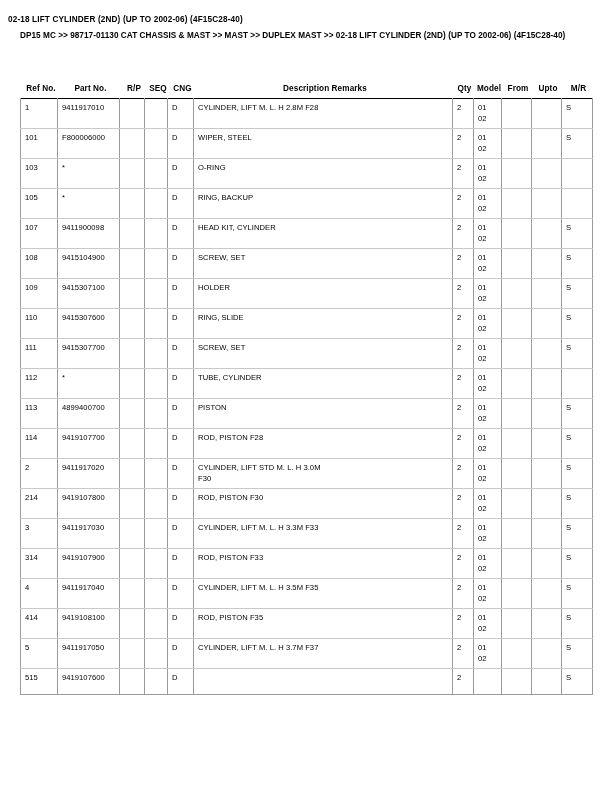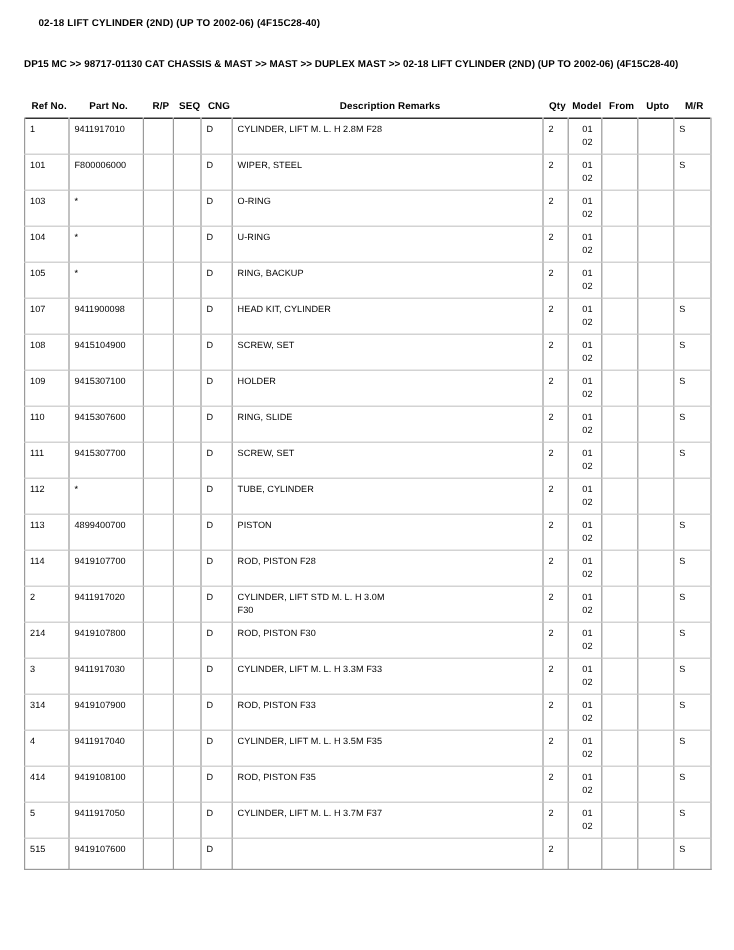--- a/index.html
+++ b/index.html
@@ -18,33 +18,33 @@
     position: relative;
     width: 612px;
     height: 792px;
     box-sizing: border-box;
     padding: 0;
     overflow: hidden;
   }
 
   .doc-title {
     position: absolute;
-    left: 32px;
+    left: 8px;
     top: 14px;
     width: 560px;
     font-size: 8.2px;
     font-weight: bold;
     line-height: 12px;
     letter-spacing: 0.15px;
   }
 
   .breadcrumb {
     position: absolute;
     left: 20px;
-    top: 47px;
+    top: 29px;
     width: 558px;
     font-size: 8.2px;
     font-weight: bold;
     line-height: 13px;
     letter-spacing: 0.05px;
   }
 
   .table-wrap {
     position: absolute;
     left: 20px;
@@ -103,21 +103,21 @@
   .c-from  { width: 30px; }
   .c-upto  { width: 30px; }
   .c-mr    { width: 31px; }
 
   .th-qty   { padding-left: 3px !important; }
   .th-model { padding-left: 3px !important; }
   .th-from  { padding-left: 3px !important; margin-left: 44px; }
   .th-upto  { padding-left: 3px !important; }
   .th-mr    { padding-left: 3px !important; }
 
-  .model-line { display: block; text-align: center; }
+  .model-line { display: block; }
   .desc-line  { display: block; }
 </style>
 </head>
 <body>
 
 <div class="page">
 
   <div class="doc-title">02-18 LIFT CYLINDER (2ND) (UP TO 2002-06) (4F15C28-40)</div>
 
   <div class="breadcrumb">DP15 MC &gt;&gt; 98717-01130 CAT CHASSIS &amp; MAST &gt;&gt; MAST &gt;&gt; DUPLEX MAST &gt;&gt; 02-18 LIFT CYLINDER (2ND) (UP TO 2002-06) (4F15C28-40)</div>
@@ -201,38 +201,20 @@
             <td>2</td>
             <td>
               <span class="model-line">01</span>
               <span class="model-line">02</span>
             </td>
             <td></td>
             <td></td>
             <td></td>
           </tr>
           <tr>
-            <td>104</td>
-            <td>*</td>
-            <td></td>
-            <td></td>
-            <td>D</td>
-            <td>
-              <span class="desc-line">U-RING</span>
-            </td>
-            <td>2</td>
-            <td>
-              <span class="model-line">01</span>
-              <span class="model-line">02</span>
-            </td>
-            <td></td>
-            <td></td>
-            <td></td>
-          </tr>
-          <tr>
             <td>105</td>
             <td>*</td>
             <td></td>
             <td></td>
             <td>D</td>
             <td>
               <span class="desc-line">RING, BACKUP</span>
             </td>
             <td>2</td>
             <td>

